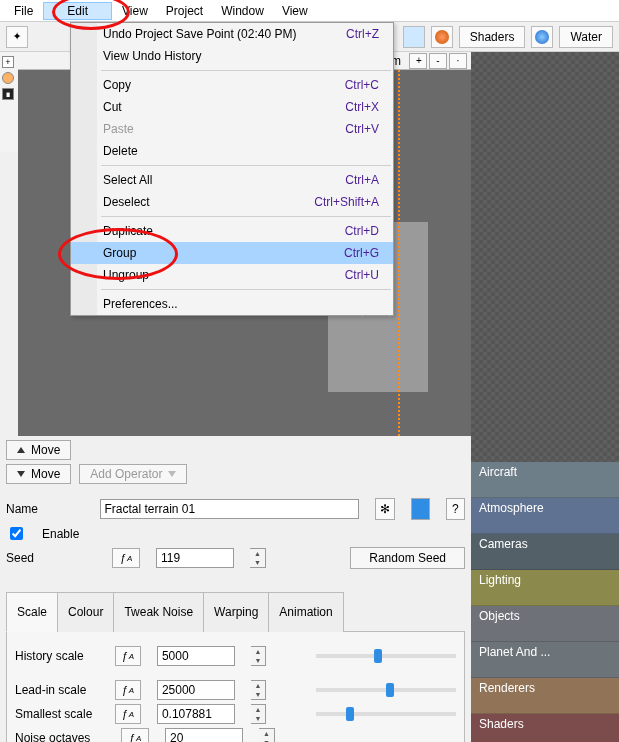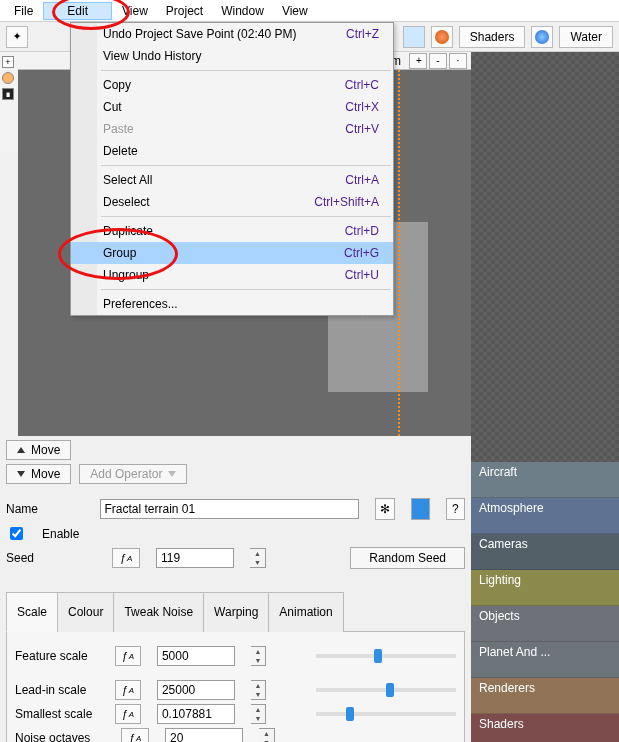--- a/index.html
+++ b/index.html
@@ -207,21 +207,21 @@
 
   <div class="tabs">
     <span class="active">Scale</span>
     <span>Colour</span>
     <span>Tweak Noise</span>
     <span>Warping</span>
     <span>Animation</span>
   </div>
   <div class="tabbody">
     <div class="row">
-      <label class="fw">Feature scale</label>
+      <label class="fw">History scale</label>
       <span class="fA">ƒ<span class="sm">A</span></span>
       <input type="text" class="num" value="5000" style="">
         <div class="spin">
           <span>▲</span>
           <span>▼</span>
         </div>
       <div style="width:20px"></div>
       <div class="slider">
           <div class="th" style="left:58px;"></div>
         </div>

